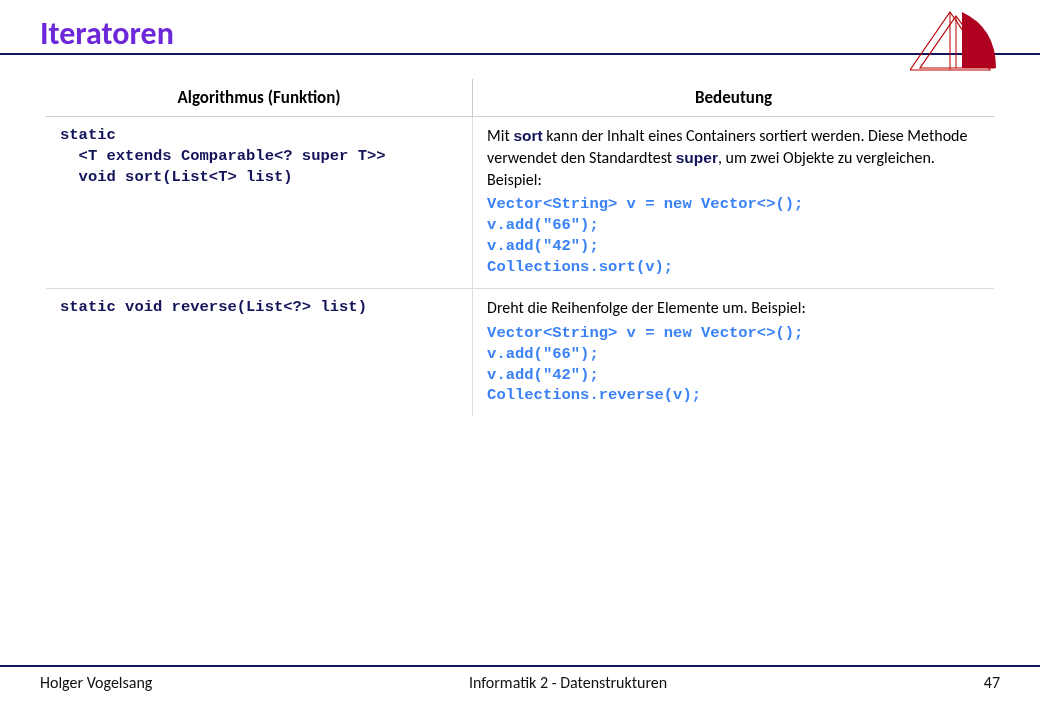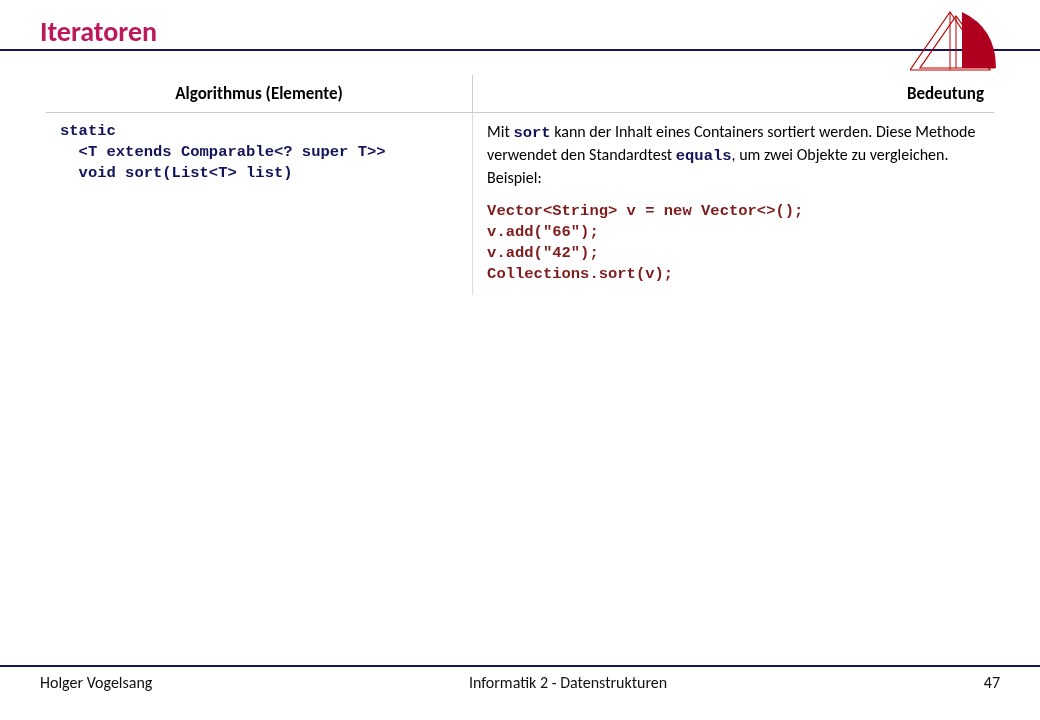--- a/index.html
+++ b/index.html
@@ -11,22 +11,22 @@
     background: #fff;
     color: #000;
     position: relative;
     box-sizing: border-box;
   }
   .header {
     padding: 14px 40px 0 40px;
     position: relative;
   }
   .title {
-    color: #be185d;
-    font-size: 28px;
+    color: #6d28d9;
+    font-size: 32px;
     font-weight: bold;
     margin: 0;
   }
   .subtitle {
     color: #a01616;
     font-size: 20px;
     font-weight: bold;
     margin: 4px 0 12px 36px;
   }
   .logo {
@@ -48,52 +48,52 @@
     table-layout: fixed;
   }
   th {
     font-weight: bold;
     font-size: 17px;
     padding: 8px 10px;
     text-align: center;
     border-bottom: 1px solid #ccc;
     border-right: 1px solid #ccc;
   }
-  th:last-child { border-right: none; text-align: right; }
+  th:last-child { border-right: none; }
   td {
     vertical-align: top;
     padding: 8px 16px 10px 14px;
     font-size: 16px;
     line-height: 1.35;
     border-bottom: 1px solid #ddd;
     border-right: 1px solid #ddd;
   }
   td:last-child { border-right: none; }
   tr:last-child td { border-bottom: none; }
   .code {
     font-family: Consolas, "Courier New", monospace;
     color: #14145a;
     font-weight: bold;
     font-size: 15.5px;
     white-space: pre;
   }
   .inline-code {
-    font-family: Liberation Mono, monospace;
+    font-family: Liberation Sans, sans-serif;
     color: #14145a;
     font-weight: bold;
     font-size: 15.5px;
     text-align: center;
   }
   .example {
     font-family: Consolas, "Courier New", monospace;
-    color: #7f1d1d;
+    color: #3b82f6;
     font-weight: bold;
     font-size: 15.5px;
     white-space: pre;
-    margin-top: 13px;
+    margin-top: 4px;
     line-height: 1.35;
   }
   .footer {
     position: absolute;
     bottom: 28px;
     left: 0;
     right: 0;
   }
   .footer-rule {
     border: none;
@@ -128,37 +128,49 @@
 <hr class="rule">
 
 <div class="content">
   <table>
     <colgroup>
         <col class="c1">
         <col class="c2">
       </colgroup>
     <thead>
       <tr>
-        <th>Algorithmus (Elemente)</th>
+        <th>Algorithmus (Funktion)</th>
         <th>Bedeutung</th>
       </tr>
     </thead>
     <tbody>
       <tr>
         <td>
             <div class="code">static
   &lt;T extends Comparable&lt;? super T&gt;&gt;
   void sort(List&lt;T&gt; list)</div>
           </td>
         <td>
-          <span>Mit </span><span class="inline-code">sort</span><span> kann der Inhalt eines Containers sortiert werden. Diese Methode verwendet den Standardtest </span><span class="inline-code">equals</span><span>, um zwei Objekte zu vergleichen. Beispiel:</span>
+          <span>Mit </span><span class="inline-code">sort</span><span> kann der Inhalt eines Containers sortiert werden. Diese Methode verwendet den Standardtest </span><span class="inline-code">super</span><span>, um zwei Objekte zu vergleichen. Beispiel:</span>
           <div class="example">Vector&lt;String&gt; v = new Vector&lt;&gt;();
 v.add("66");
 v.add("42");
 Collections.sort(v);</div>
+        </td>
+      </tr>
+      <tr>
+        <td>
+            <div class="code">static void reverse(List&lt;?&gt; list)</div>
+          </td>
+        <td>
+          <span>Dreht die Reihenfolge der Elemente um. Beispiel:</span>
+          <div class="example">Vector&lt;String&gt; v = new Vector&lt;&gt;();
+v.add("66");
+v.add("42");
+Collections.reverse(v);</div>
         </td>
       </tr>
     </tbody>
   </table>
 </div>
 
 <div class="footer">
   <hr class="footer-rule">
   <div class="footer-row">
     <span>Holger Vogelsang</span>

